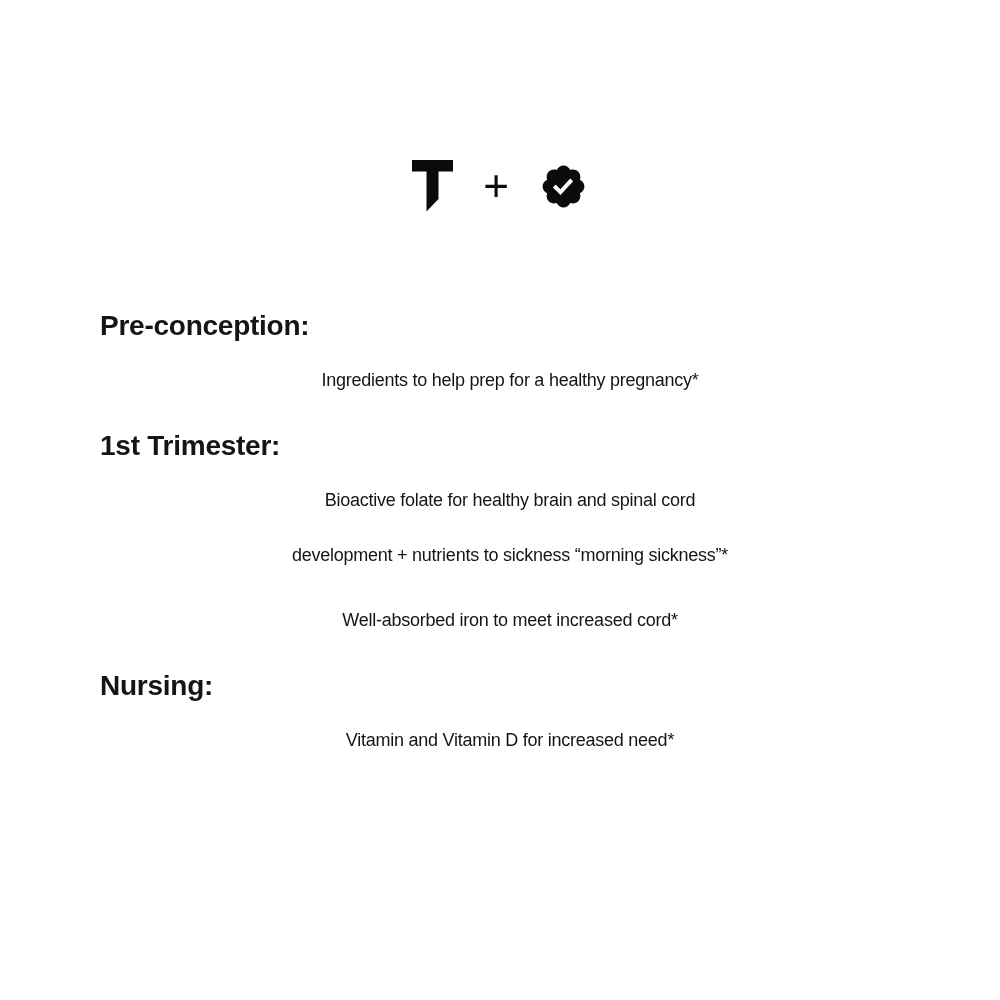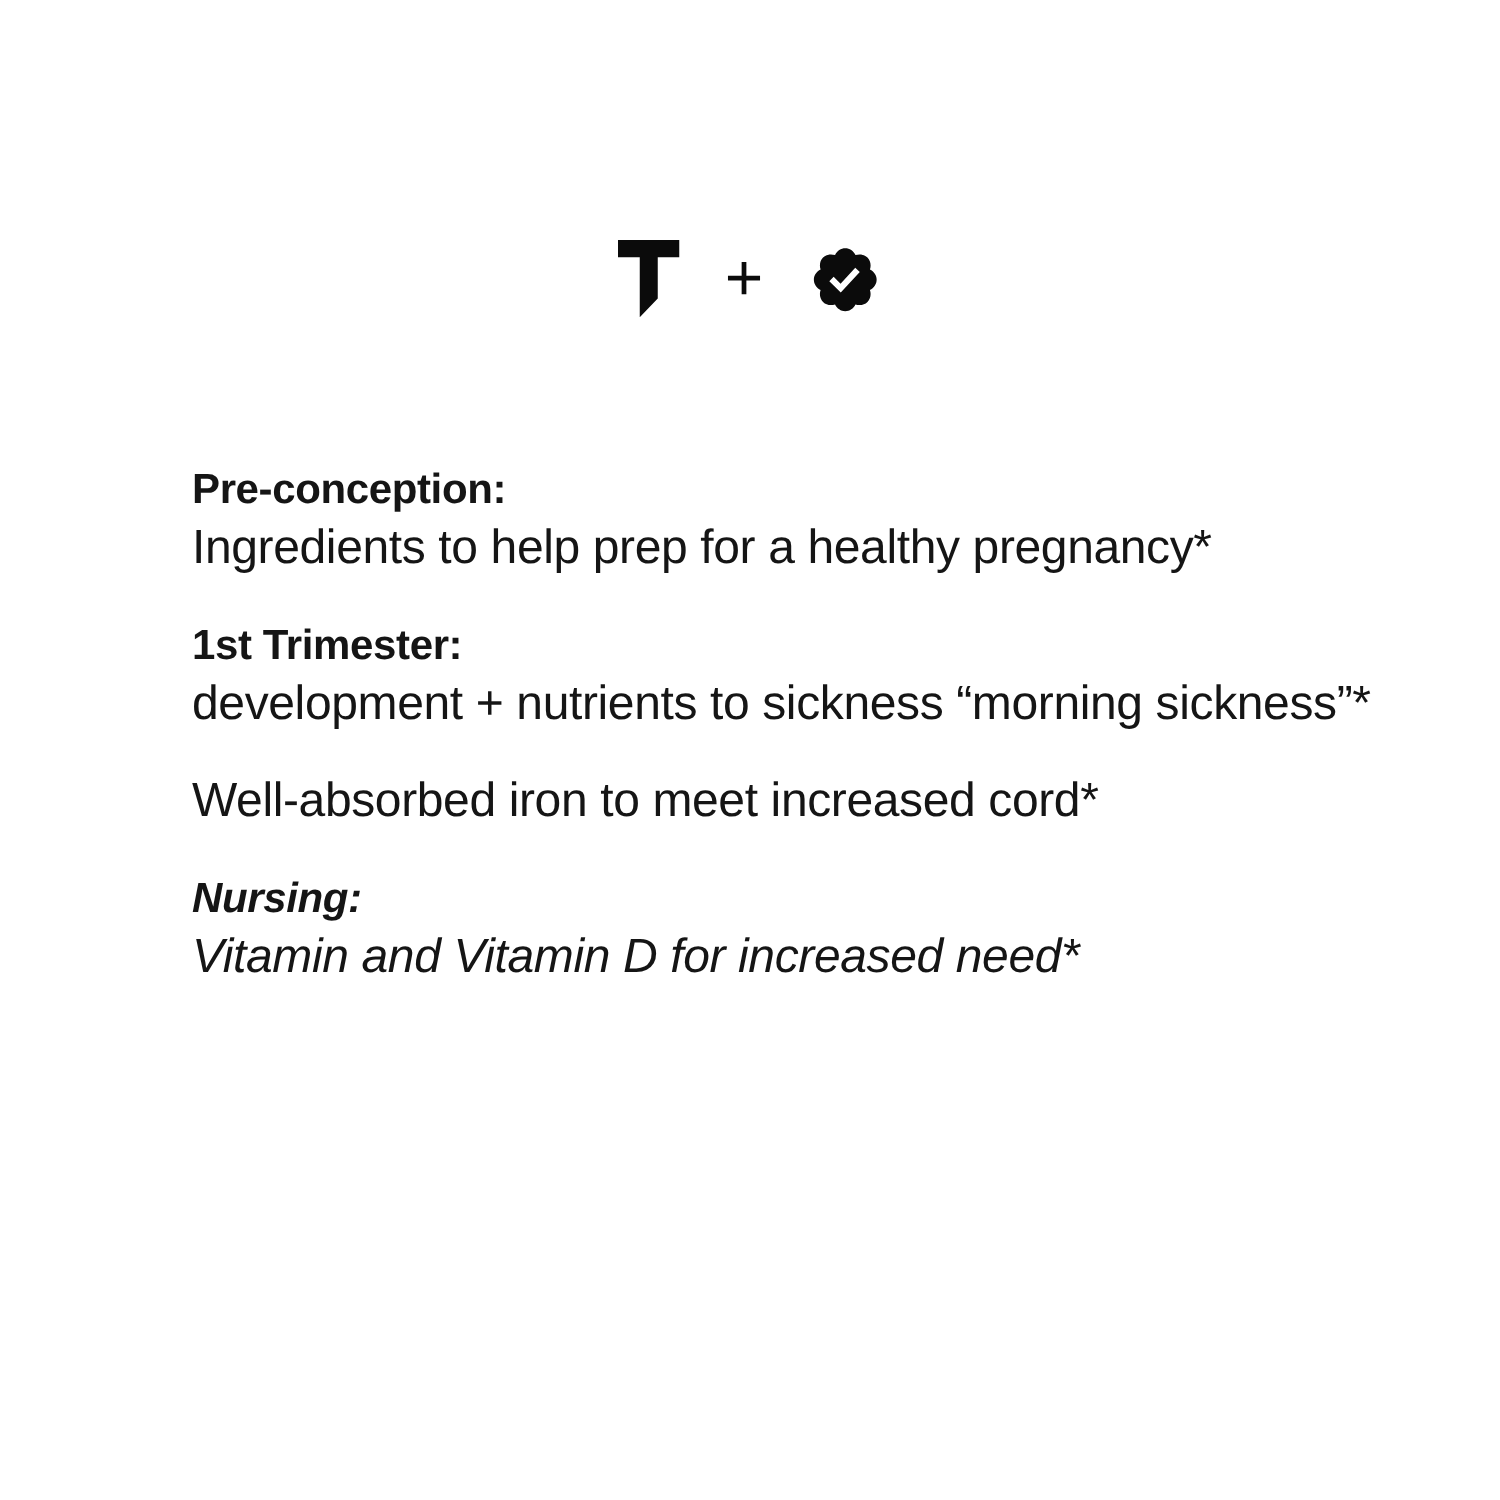--- a/index.html
+++ b/index.html
@@ -39,44 +39,44 @@
     color: #0b0b0b;
     letter-spacing: 0;
   }
   .badge svg {
     display: block;
     width: 49px;
     height: 49px;
   }
   .content {
     position: absolute;
-    left: 128px;
+    left: 100px;
     top: 306px;
     width: 820px;
   }
   .section {
     margin: 0 0 26px 0;
   }
   .section:last-child {
     margin-bottom: 0;
-    font-style: italic;
   }
   .section-heading {
     font-size: 28px;
     line-height: 39px;
     font-weight: 700;
     letter-spacing: -0.25px;
     margin: 0;
   }
   .section-body {
-    font-size: 32px;
+    font-size: 18px;
     line-height: 39px;
     font-weight: 400;
     letter-spacing: -0.25px;
-    margin: 0;
+    margin: 16px;
+    text-align: center;
   }
 </style>
 </head>
 <body>
 
 <div class="page">
 
   <div class="logo-row">
     <span class="t-logo">
       <svg viewBox="0 0 41 52" xmlns="http://www.w3.org/2000/svg">
@@ -93,20 +93,21 @@
 
   <div class="content">
 
     <div class="section">
       <p class="section-heading">Pre-conception:</p>
       <p class="section-body">Ingredients to help prep for a healthy pregnancy*</p>
     </div>
 
     <div class="section">
       <p class="section-heading">1st Trimester:</p>
+      <p class="section-body">Bioactive folate for healthy brain and spinal cord</p>
       <p class="section-body">development + nutrients to sickness “morning sickness”*</p>
     </div>
 
     <div class="section">
       <p class="section-body">Well-absorbed iron to meet increased cord*</p>
     </div>
 
     <div class="section">
     </div>
 

